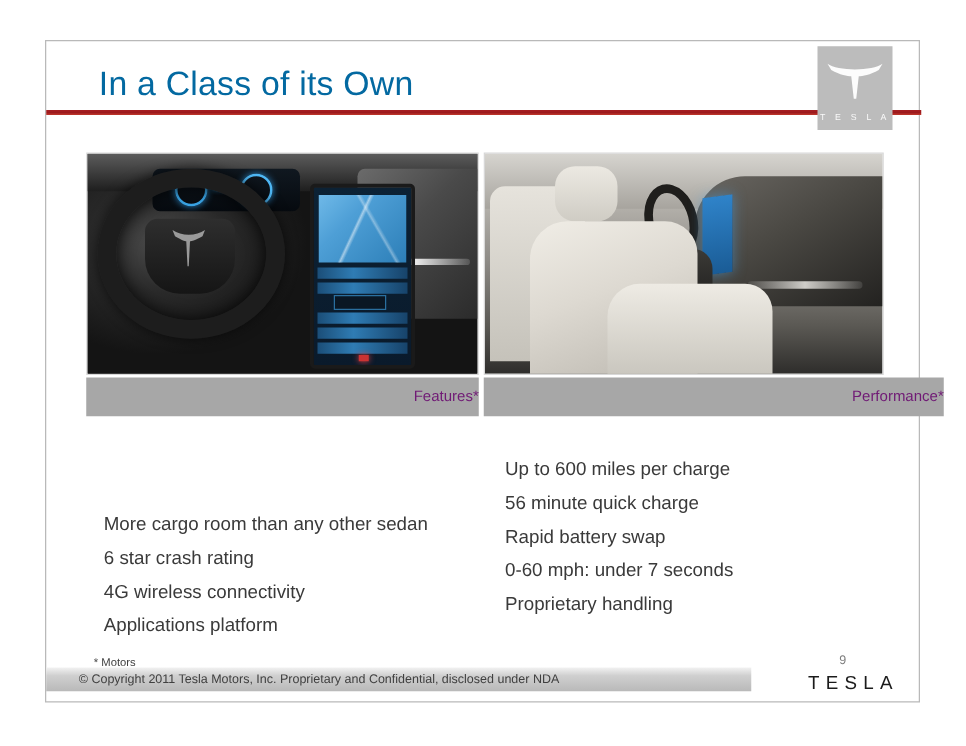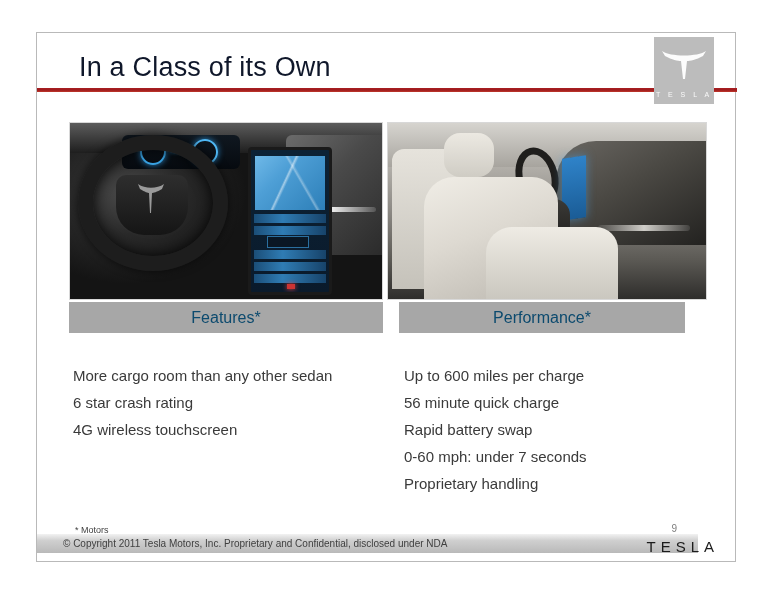--- a/index.html
+++ b/index.html
@@ -30,21 +30,21 @@
     border: 1px solid #b9b9b9;
   }
 
   
   .slide-title {
     position: absolute;
     left: 42px;
     top: 18px;
     font-size: 27px;
     line-height: 32px;
-    color: #0f172a;
+    color: #0369a1;
     letter-spacing: 0.2px;
     white-space: nowrap;
   }
 
   .title-rule {
     position: absolute;
     left: 0px;
     top: 55px;
     width: 700px;
     height: 4px;
@@ -255,36 +255,36 @@
     left: 32px;
     top: 269px;
     width: 638px;
     height: 31px;
   }
   .caption {
     position: absolute;
     top: 0;
     height: 31px;
     background: #a7a7a7;
-    color: #0c4a6e;
-    font-size: 16px;
+    color: #701a75;
+    font-size: 12px;
     line-height: 31px;
-    text-align: center;
+    text-align: right;
   }
   .caption-left  { left: 0px;   width: 314px; }
-  .caption-right { left: 330px; width: 286px; }
+  .caption-right { left: 318px; width: 368px; }
 
   
   .bullets {
     position: absolute;
     top: 329px;
     font-size: 15px;
     color: #3a3a3a;
   }
-  .bullets.col-left  { left: 36px;  width: 320px; }
+  .bullets.col-left  { left: 46px;  width: 320px; margin-top: 44px; }
   .bullets.col-right { left: 367px; width: 300px; }
   .bullets li {
     list-style: none;
     line-height: 27px;
     white-space: nowrap;
   }
   .bullets ul { margin: 0; padding: 0; }
 
   
   .footnote {
@@ -293,21 +293,21 @@
     top: 492px;
     font-size: 9px;
     color: #3f3f3f;
   }
 
   
   .footer-bar {
     position: absolute;
     left: 0px;
     bottom: 8px;
-    width: 661px;
+    width: 564px;
     height: 19px;
     background: linear-gradient(to bottom, #f2f2f2 0%, #cfcfcf 35%, #b9b9b9 100%);
   }
   .footer-text {
     position: absolute;
     left: 26px;
     top: 0;
     line-height: 19px;
     font-size: 10px;
     color: #404040;
@@ -409,21 +409,22 @@
 
     <div class="caption-row">
       <div class="caption caption-left">Features*</div>
       <div class="caption caption-right">Performance*</div>
     </div>
 
     <div class="bullets col-left">
       <ul>
         <li>More cargo room than any other sedan</li>
         <li>6 star crash rating</li>
-        <li>4G wireless touchscreen</li>
+        <li>4G wireless connectivity</li>
+        <li>Applications platform</li>
       </ul>
     </div>
 
     <div class="bullets col-right">
       <ul>
         <li>Up to 600 miles per charge</li>
         <li>56 minute quick charge</li>
         <li>Rapid battery swap</li>
         <li>0-60 mph: under 7 seconds</li>
         <li>Proprietary handling</li>

